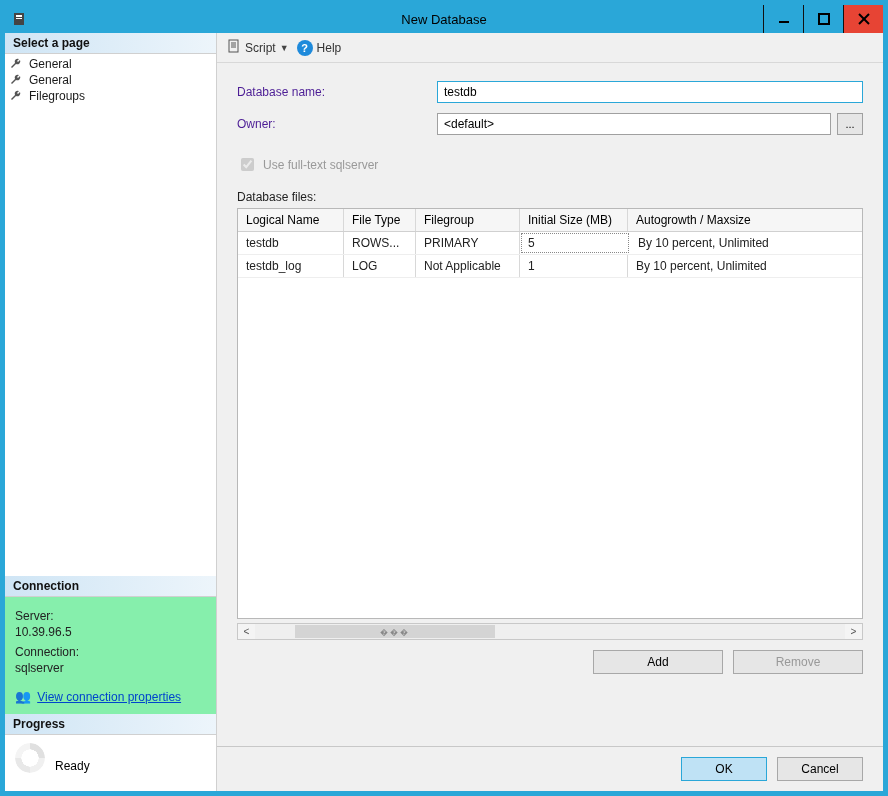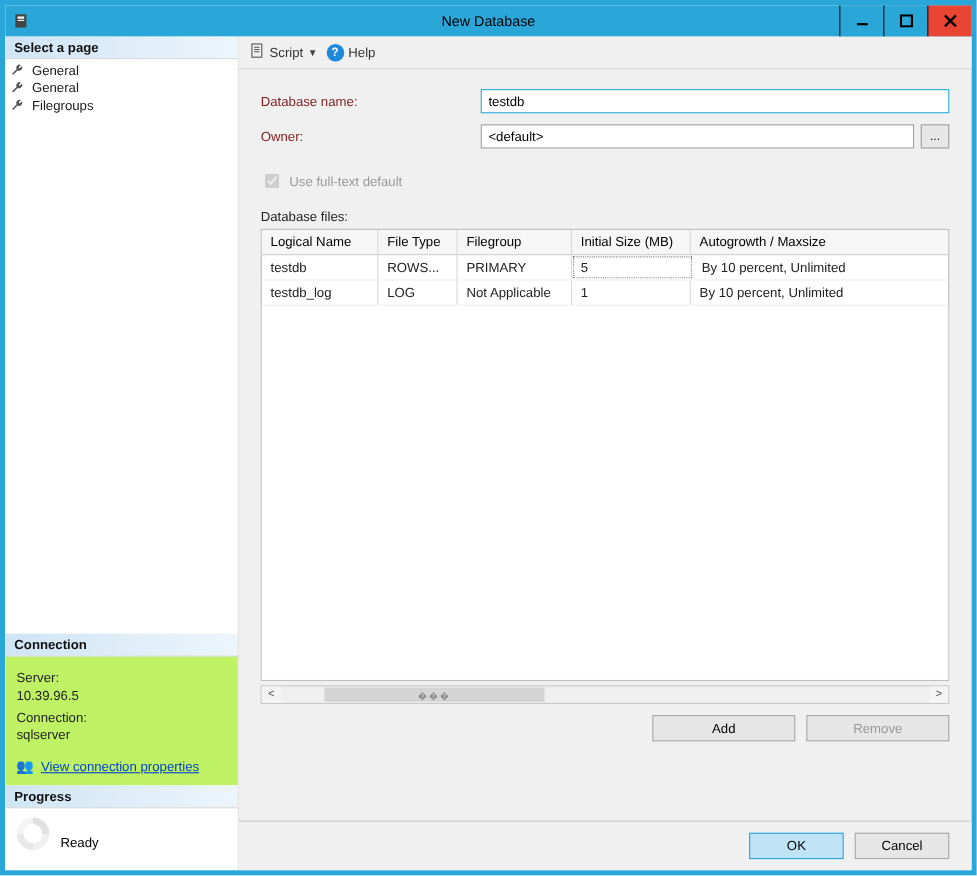--- a/index.html
+++ b/index.html
@@ -89,21 +89,21 @@
     color: #1a1a1a;
     cursor: default;
   }
   .wrench-icon {
     width: 14px; height: 14px;
     display: inline-flex;
   }
   .spacer-flex { flex: 1; background: #fff; }
   .conn-body {
     padding: 6px 10px 10px;
-    background: #bef264;
+    background: #86efac;
     font-size: 12px;
     color: #222;
   }
   .conn-label { margin-top: 6px; }
   .conn-value { margin-top: 2px; }
   .conn-link-row {
     display: flex;
     align-items: center;
     gap: 6px;
     margin-top: 14px;
@@ -170,21 +170,21 @@
     display: flex;
     flex-direction: column;
   }
   .form-row {
     display: flex;
     align-items: center;
     margin-bottom: 10px;
   }
   .form-label {
     width: 200px;
-    color: #7f1d1d;
+    color: #4c1d95;
   }
   .form-input {
     flex: 1;
     height: 22px;
     border: 1px solid #2aa7d8;
     padding: 2px 6px;
     font-family: inherit;
     font-size: 12px;
     background: #fff;
   }
@@ -411,21 +411,21 @@
           <div class="form-label">Database name:</div>
           <input class="form-input" value="testdb" style="">
         </div>
         <div class="form-row">
           <div class="form-label">Owner:</div>
           <input class="form-input owner" value="&lt;default&gt;" style="">
           <div class="ellipsis-btn">...</div>
         </div>
         <div class="checkbox-row">
           <input type="checkbox" checked="" disabled="" style="">
-          <span>Use full-text default</span>
+          <span>Use full-text sqlserver</span>
         </div>
 
         <div class="files-label">Database files:</div>
         <div class="grid">
           <div class="grid-header">
             <div class="gh col-logical">Logical Name</div>
             <div class="gh col-type">File Type</div>
             <div class="gh col-fg">Filegroup</div>
             <div class="gh col-size">Initial Size (MB)</div>
             <div class="gh col-auto">Autogrowth / Maxsize</div>

